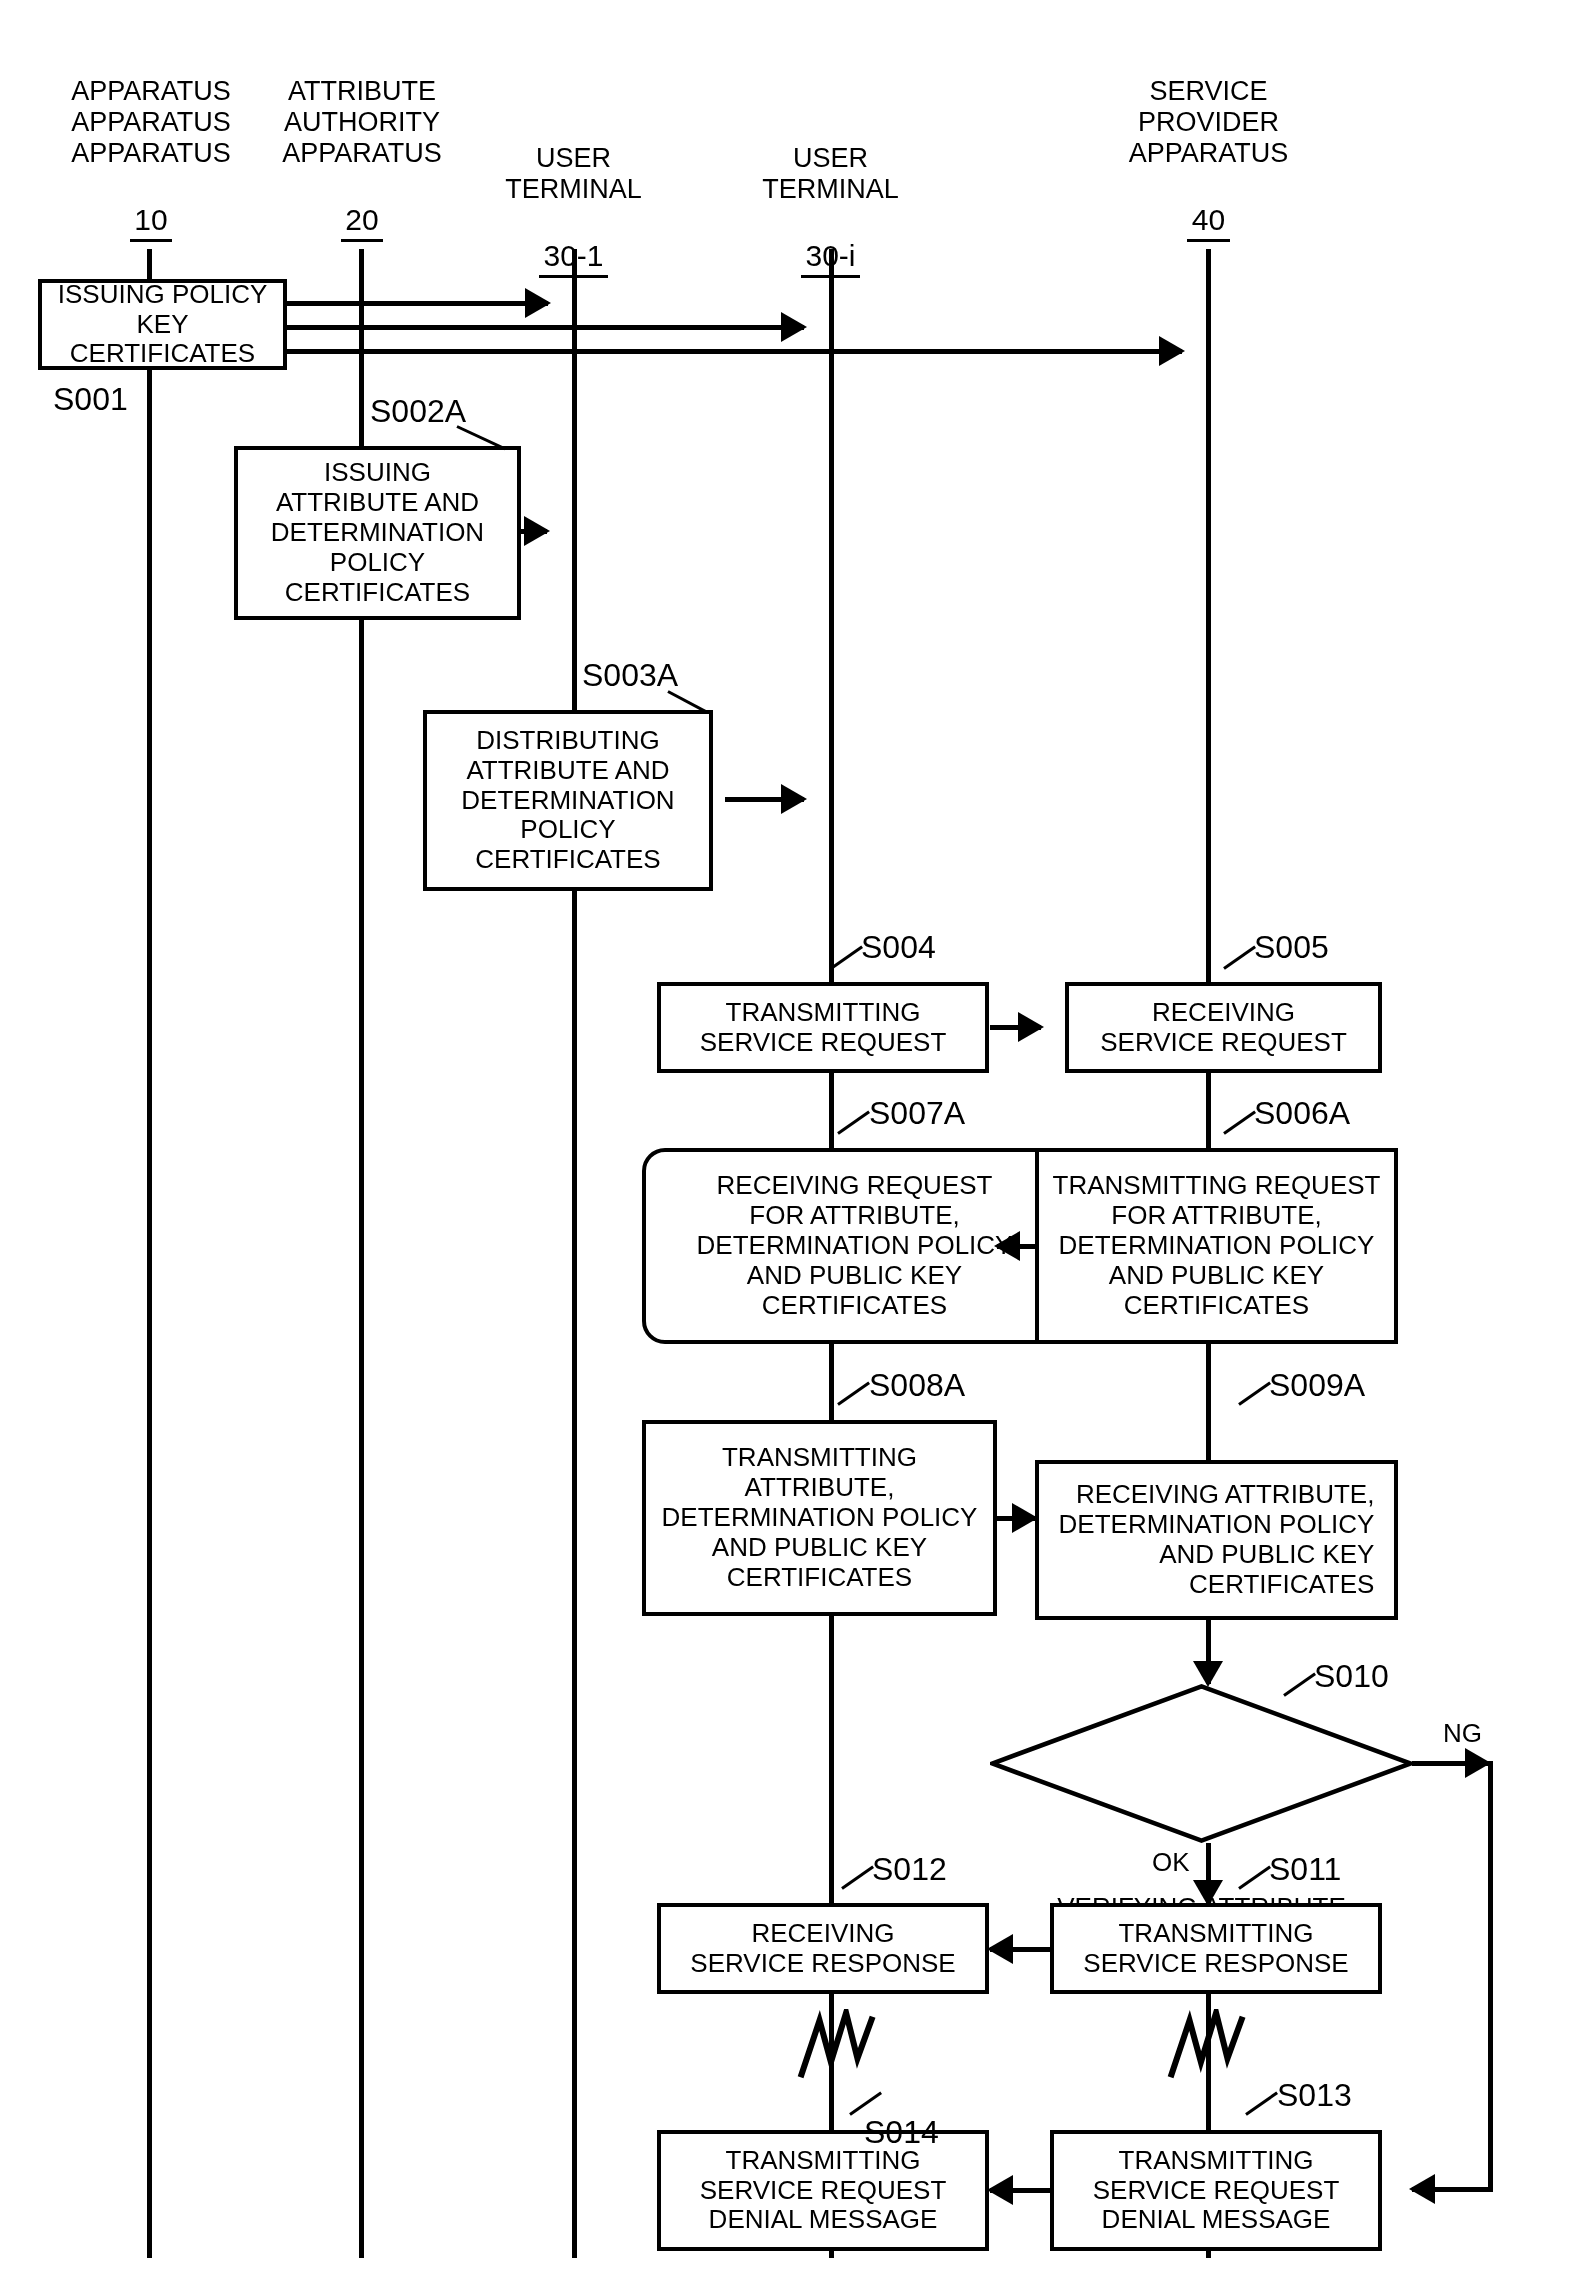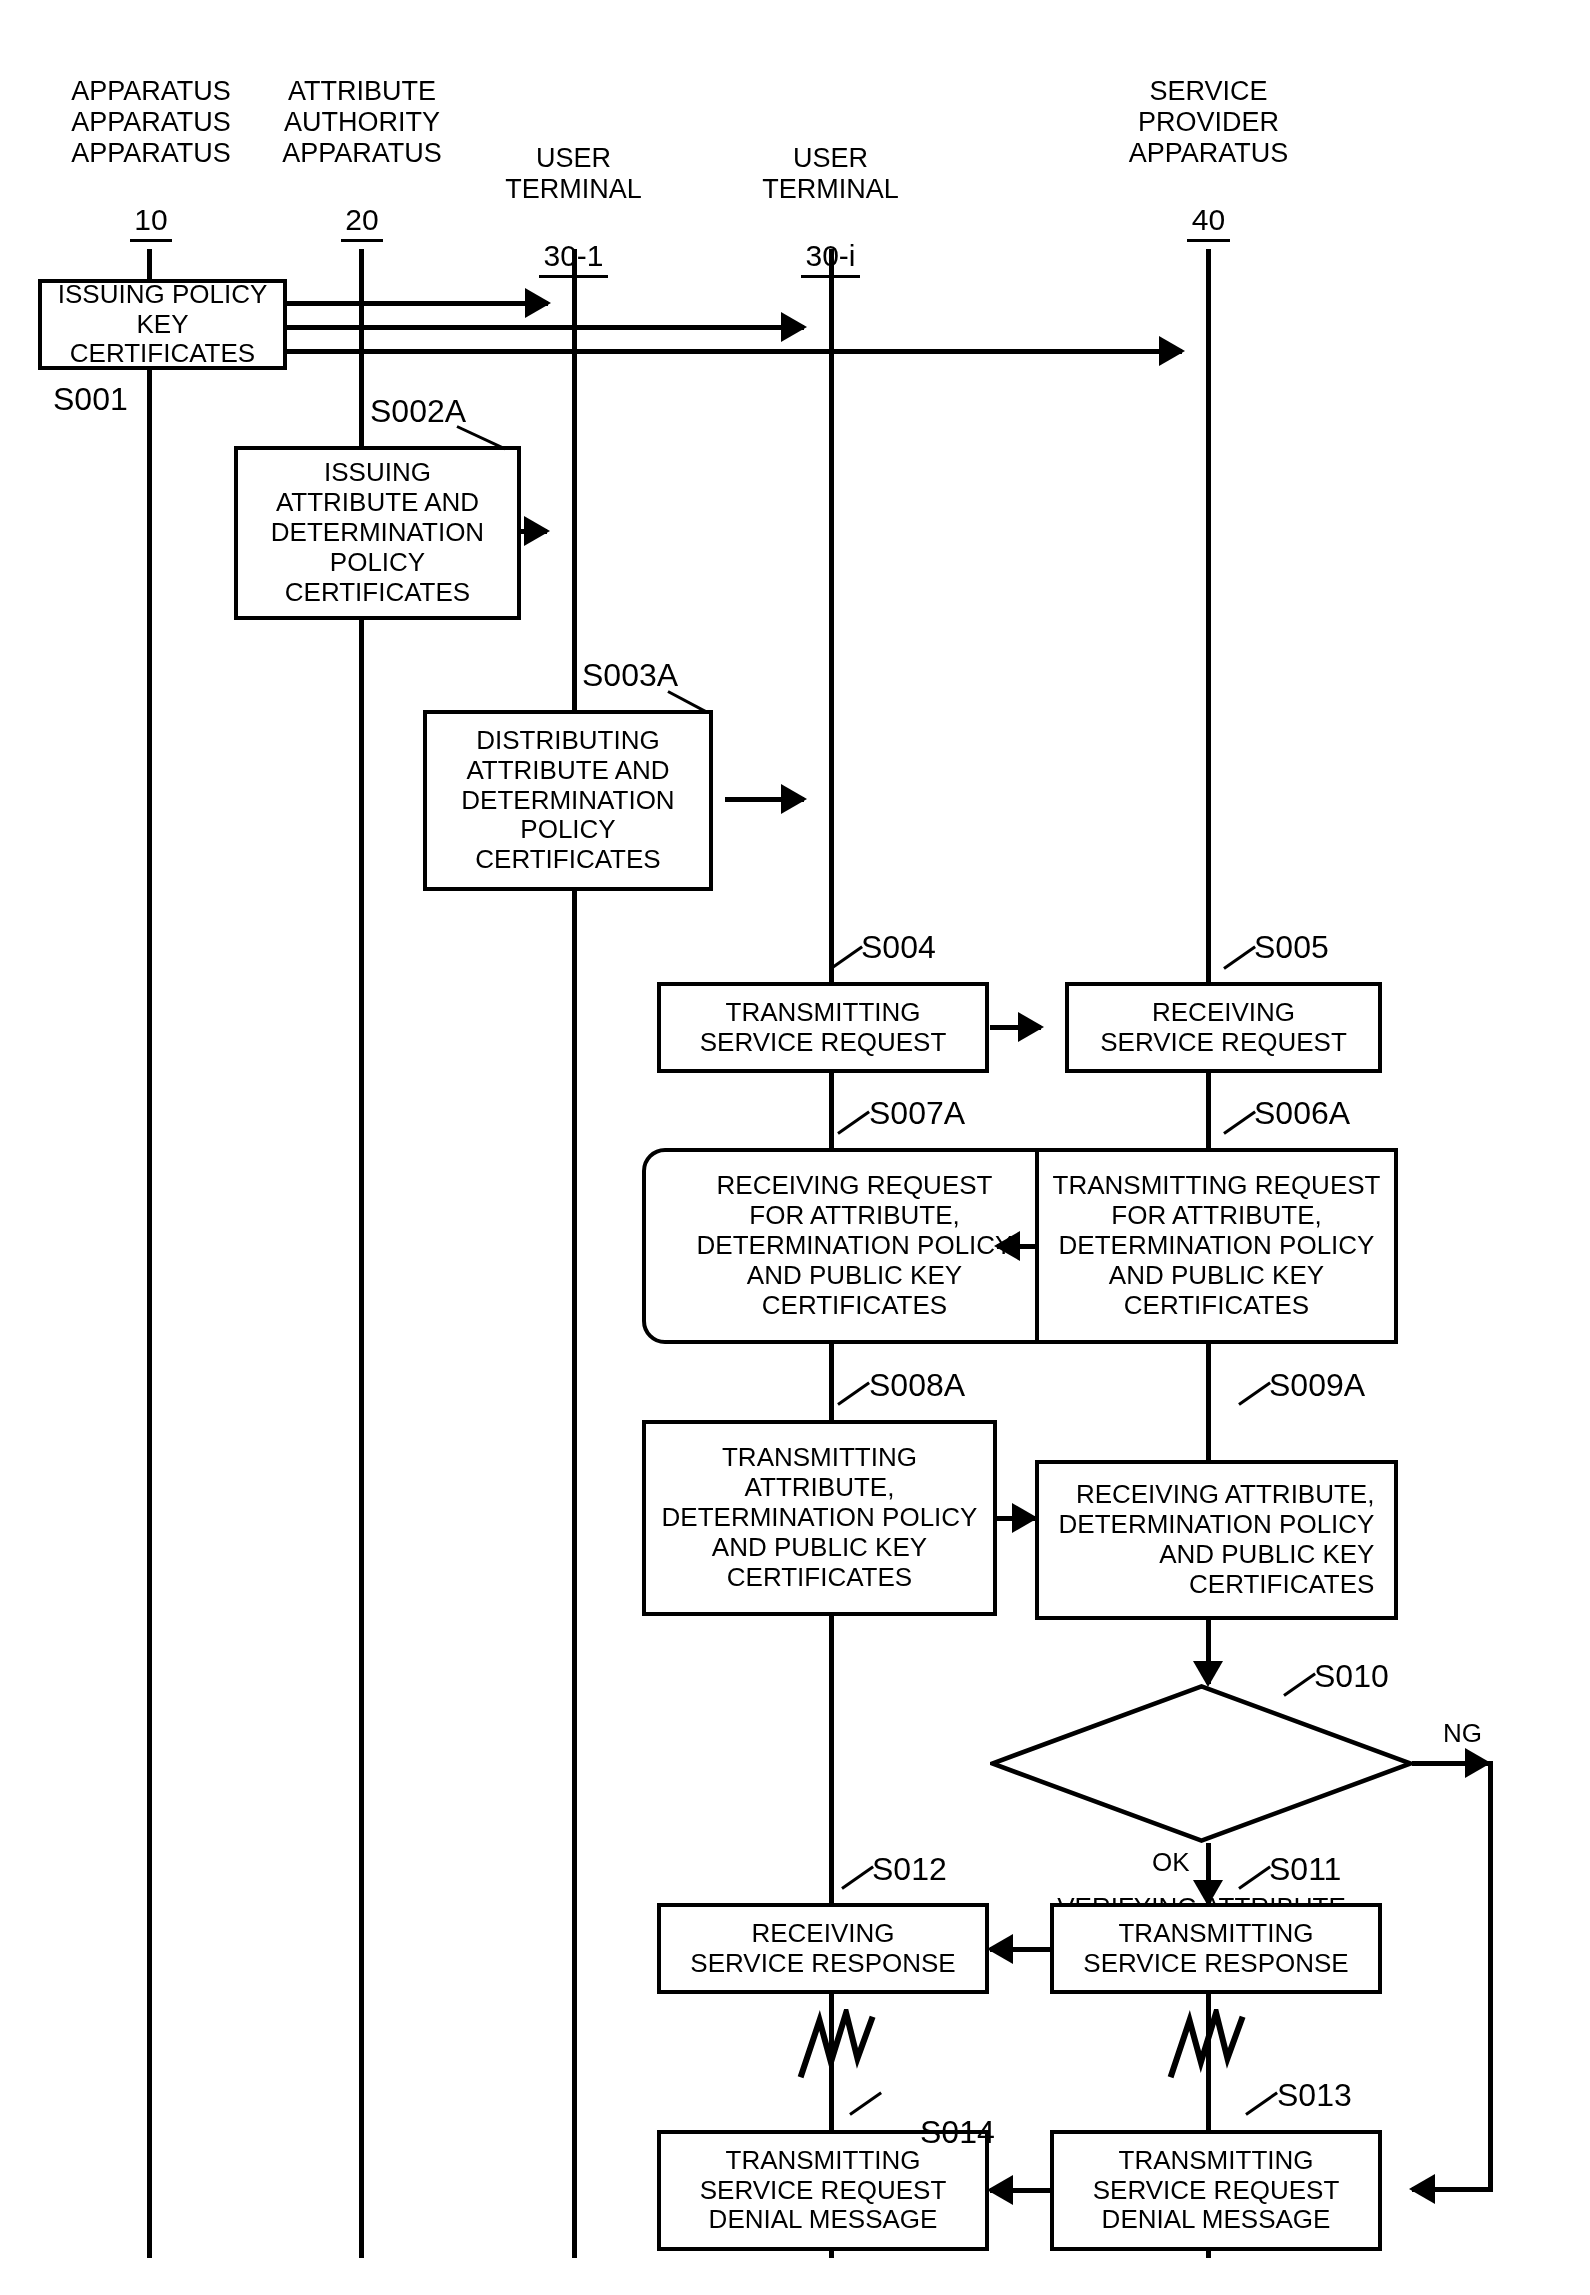--- a/index.html
+++ b/index.html
@@ -303,17 +303,17 @@
 DENIAL MESSAGE</span>
 </div>
 <div class="step-label" style="left:1277px; top:2077px;">S013</div>
 <div class="leader-stroke" style="left:1246px; top:2113px; width:38px; transform:rotate(-35deg);"></div>
 
 <div class="box" style="left:657px; top:2130px; width:332px; height:121px;">
   <span>TRANSMITTING
 SERVICE REQUEST
 DENIAL MESSAGE</span>
 </div>
-<div class="step-label" style="left:920px; top:2077px;margin-top:37px;">S014</div>
+<div class="step-label" style="left:864px; top:2077px;margin-top:37px;">S014</div>
 <div class="leader-stroke" style="left:850px; top:2113px; width:38px; transform:rotate(-35deg);"></div>
 
 <div class="arrow-h rev" style="left:990px; top:2188px; width:60px;"></div>
 
 
 </body></html>

